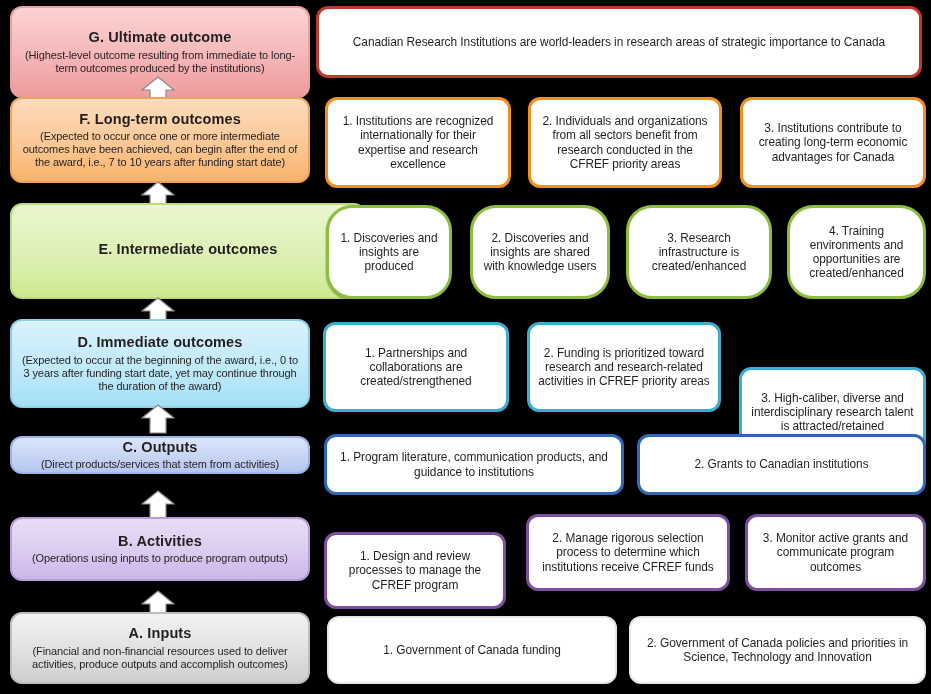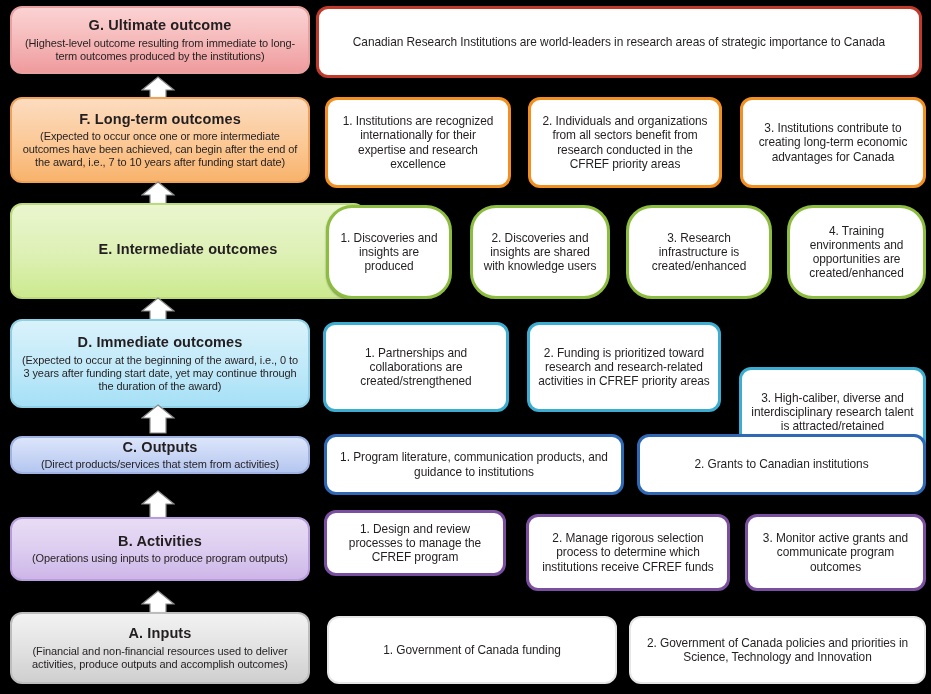--- a/index.html
+++ b/index.html
@@ -103,21 +103,21 @@
     width: 34px;
     height: 30px;
   }
   .arrow svg { display: block; width: 100%; height: 100%; }
 </style>
 </head>
 <body>
 
 <div id="diagram">
 
-  <div class="box lbox g-tint" style="left:10px; top:6px; width:300px; height:68px;">
+  <div class="box lbox g-tint" style="left:10px; top:6px; width:300px; height:92px;">
     <div class="title">G. Ultimate outcome</div>
     <div class="sub">(Highest-level outcome resulting from immediate to long-term outcomes produced by the institutions)</div>
   </div>
   <div class="box rbox g-stroke" style="left:316px; top:6px; width:606px; height:72px;">
     <div>Canadian Research Institutions are world-leaders in research areas of strategic importance to Canada</div>
   </div>
 
   <div class="arrow" style="left:141px; top:76px;">
     <svg viewBox="0 0 34 30">
         <polygon points="17,1 33,14 25,14 25,29 9,29 9,14 1,14" fill="#ffffff" stroke="#8a8a8a" stroke-width="1.2"></polygon>
@@ -200,21 +200,21 @@
   <div class="arrow" style="left:141px; top:490px;">
     <svg viewBox="0 0 34 30">
         <polygon points="17,1 33,14 25,14 25,29 9,29 9,14 1,14" fill="#ffffff" stroke="#8a8a8a" stroke-width="1.2"></polygon>
       </svg>
   </div>
 
   <div class="box lbox b-tint" style="left:10px; top:517px; width:300px; height:64px;">
     <div class="title">B. Activities</div>
     <div class="sub">(Operations using inputs to produce program outputs)</div>
   </div>
-  <div class="box rbox b-stroke" style="left:324px; top:510px; width:182px; height:66px;padding-left:8px;">
+  <div class="box rbox b-stroke" style="left:324px; top:532px; width:182px; height:77px;padding-left:8px;">
     <div>1. Design and review processes to manage the CFREF program</div>
   </div>
   <div class="box rbox b-stroke" style="left:526px; top:514px; width:204px; height:77px;">
     <div>2. Manage rigorous selection process to determine which institutions receive CFREF funds</div>
   </div>
   <div class="box rbox b-stroke" style="left:745px; top:514px; width:181px; height:77px;">
     <div>3. Monitor active grants and communicate program outcomes</div>
   </div>
 
   <div class="arrow" style="left:141px; top:590px;">

